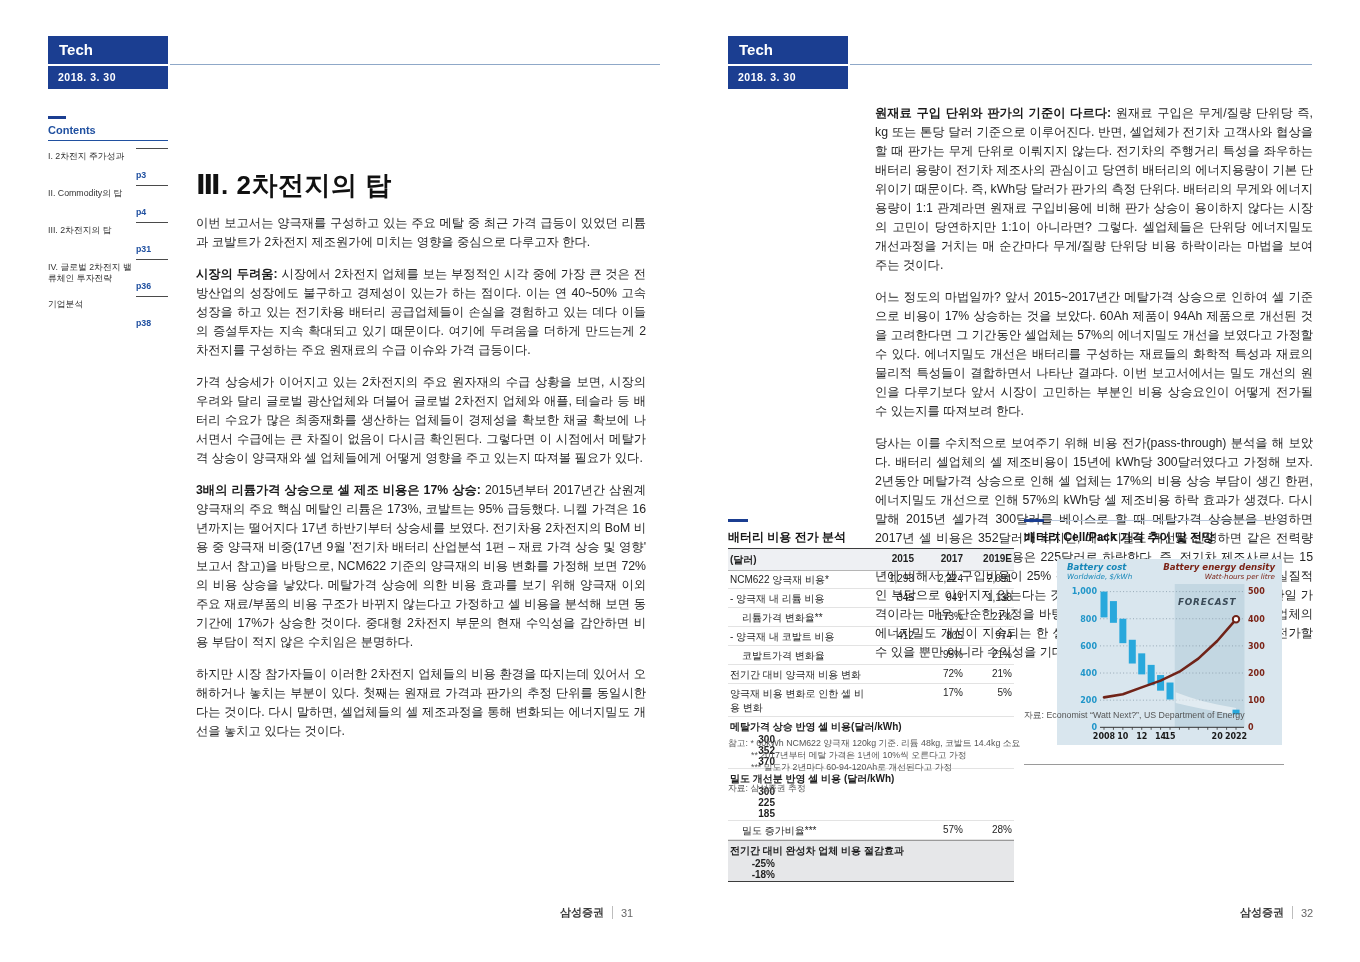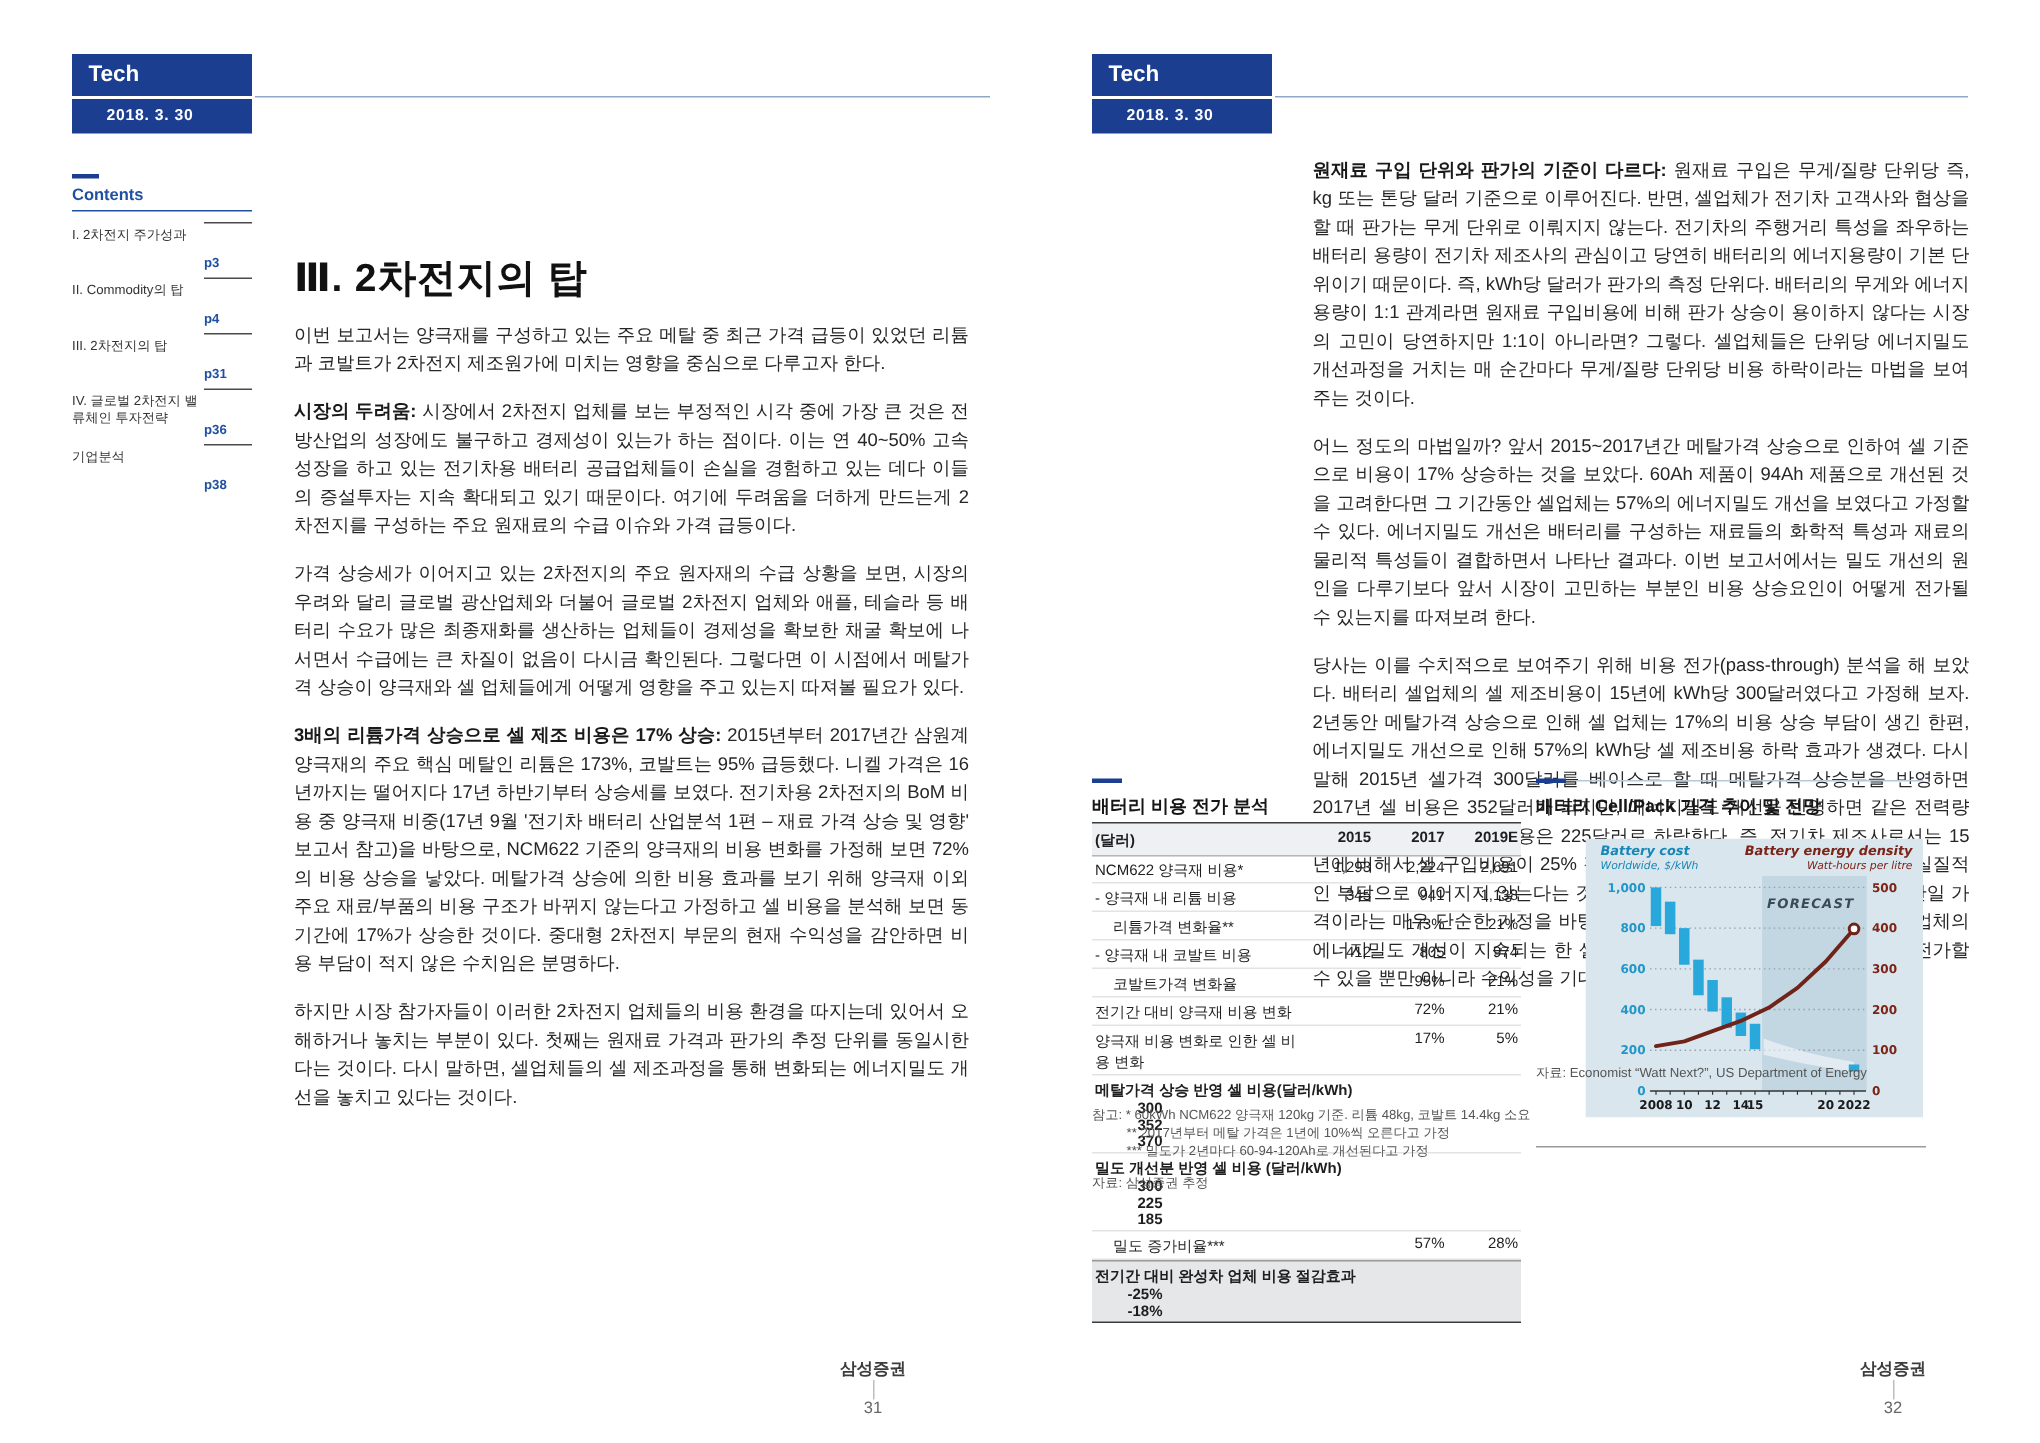--- a/index.html
+++ b/index.html
@@ -9,21 +9,21 @@
     overflow:hidden;
   }
   .page{position:absolute;top:0;width:680px;height:962px;}
   #page-left{left:0;}
   #page-right{left:680px;}
 
   
   .hdr-box{position:absolute;left:48px;top:36px;width:120px;height:28px;background:#1b3e91;
     color:#fff;font-size:15px;font-weight:bold;line-height:28px;padding-left:11px;box-sizing:border-box;}
   .hdr-date{position:absolute;left:48px;top:66px;width:120px;height:23px;background:#1b3e91;
-    color:#fff;font-size:10.5px;font-weight:bold;line-height:23px;padding-left:23px;box-sizing:border-box;letter-spacing:.5px;}
+    color:#fff;font-size:10.5px;font-weight:bold;line-height:23px;padding-left:10px;box-sizing:border-box;letter-spacing:.5px;}
   .hdr-rule{position:absolute;left:170px;top:64px;height:1px;background:#8fa8c8;}
   #page-left .hdr-rule{width:490px;}
   #page-right .hdr-rule{width:462px;}
 
   
   .toc{position:absolute;left:48px;top:116px;width:120px;}
   .toc-dash{width:18px;height:2.5px;background:#1b3e91;margin-bottom:5px;}
   .toc-title{font-size:11px;font-weight:bold;color:#2050a0;padding-bottom:4px;border-bottom:1.3px solid #2050a0;margin-bottom:7px;}
   .toc-row{display:flex;margin-bottom:5px;}
   .toc-label{flex:1;font-size:8.8px;line-height:11px;color:#333;padding-top:3px;padding-right:4px;}
@@ -31,21 +31,21 @@
 
   
   .sec-title{position:absolute;left:196px;top:168px;font-size:26px;font-weight:bold;color:#111;letter-spacing:.5px;}
   .textcol{position:absolute;}
   #page-left .textcol{left:196px;top:214px;width:450px;}
   #page-right .textcol{left:195px;top:104px;width:438px;}
   .para{margin:0 0 13px 0;font-size:12.3px;line-height:19px;text-align:justify;color:#262626;}
   .para b{color:#1a1a1a;}
 
   
-  .footer{position:absolute;left:560px;top:905px;display:flex;align-items:center;font-size:11px;flex-direction:column;}
+  .footer{position:absolute;left:560px;top:905px;display:flex;align-items:center;font-size:11px;}
   .footer .brand{font-weight:bold;color:#3c3c3c;}
   .footer .fdiv{display:inline-block;width:0;height:13px;border-left:1px solid #bdbdbd;margin:0 8px;}
   .footer .pageno{color:#666;}
 
   
   .sec-dash{position:absolute;top:519px;width:20px;height:2.5px;background:#1b3e91;}
   .sec-head{position:absolute;top:529px;font-size:12px;font-weight:bold;color:#161616;}
   .tbl{position:absolute;left:48px;top:548px;width:286px;font-size:10px;color:#1e1e1e;}
   .thead{display:flex;background:#eef0f3;border-top:1.6px solid #3c3c3c;border-bottom:1px solid #b5b5b5;
     font-weight:bold;padding:3.5px 0 3px 0;}

